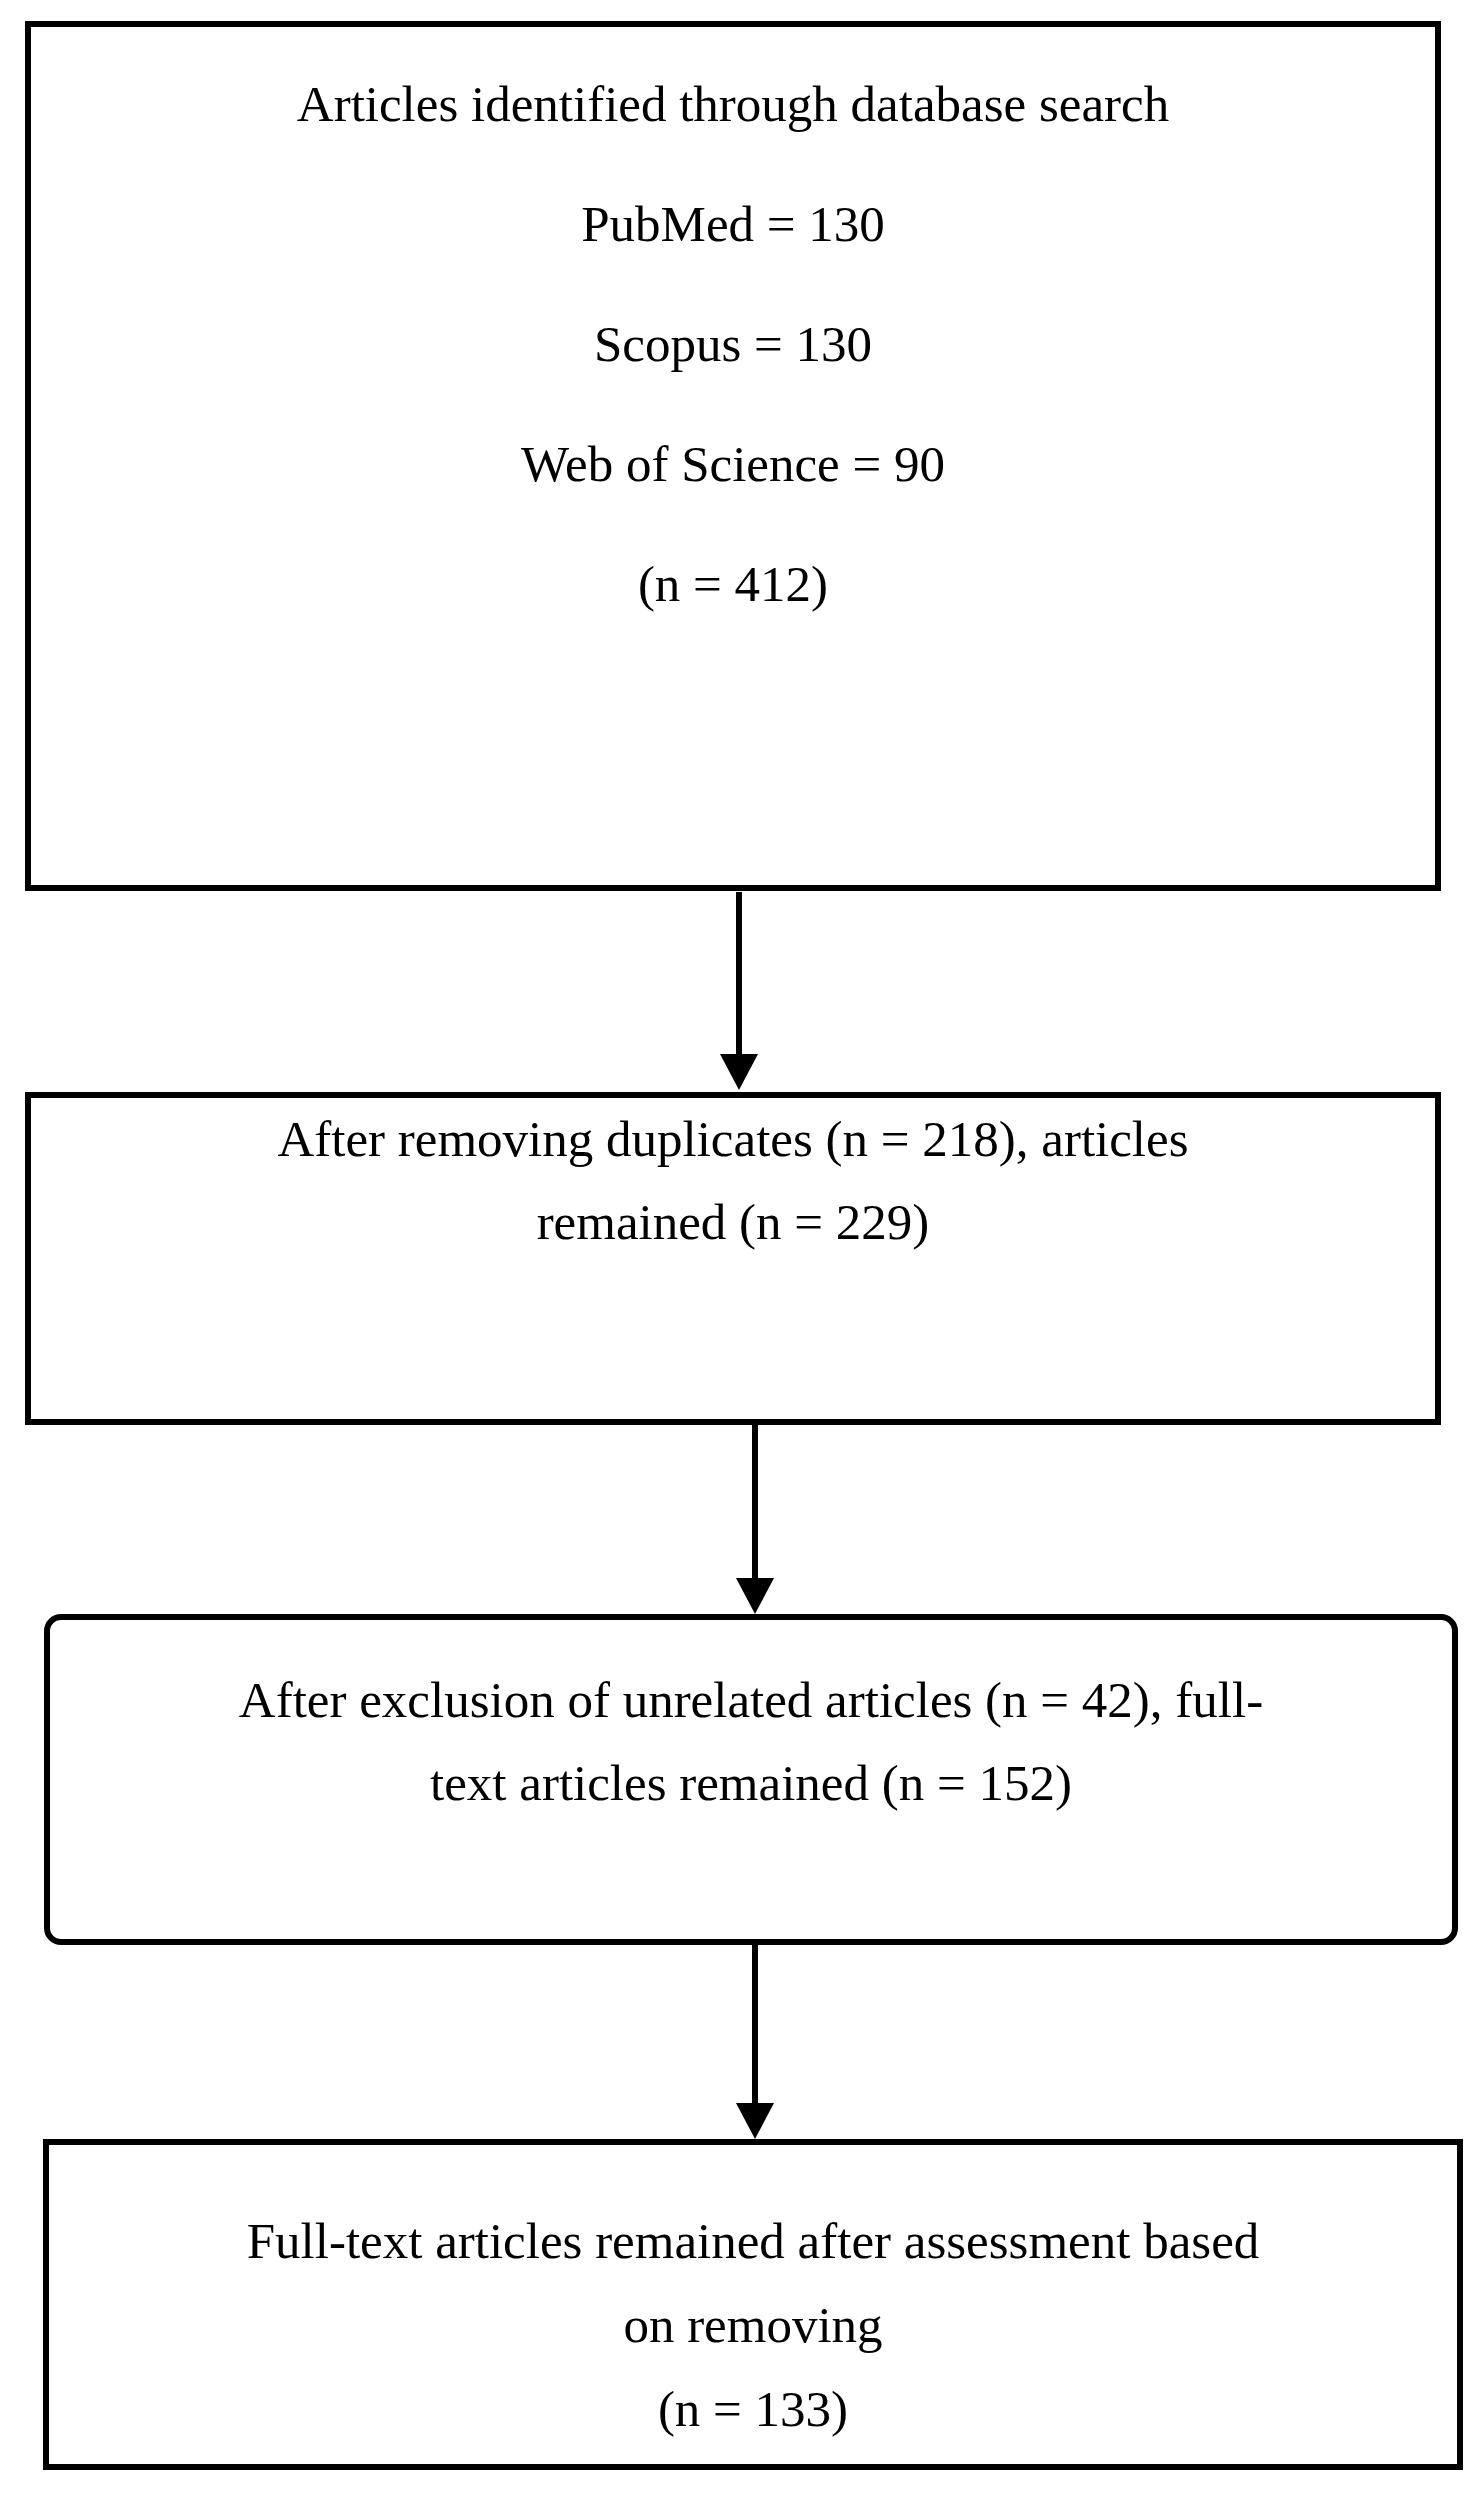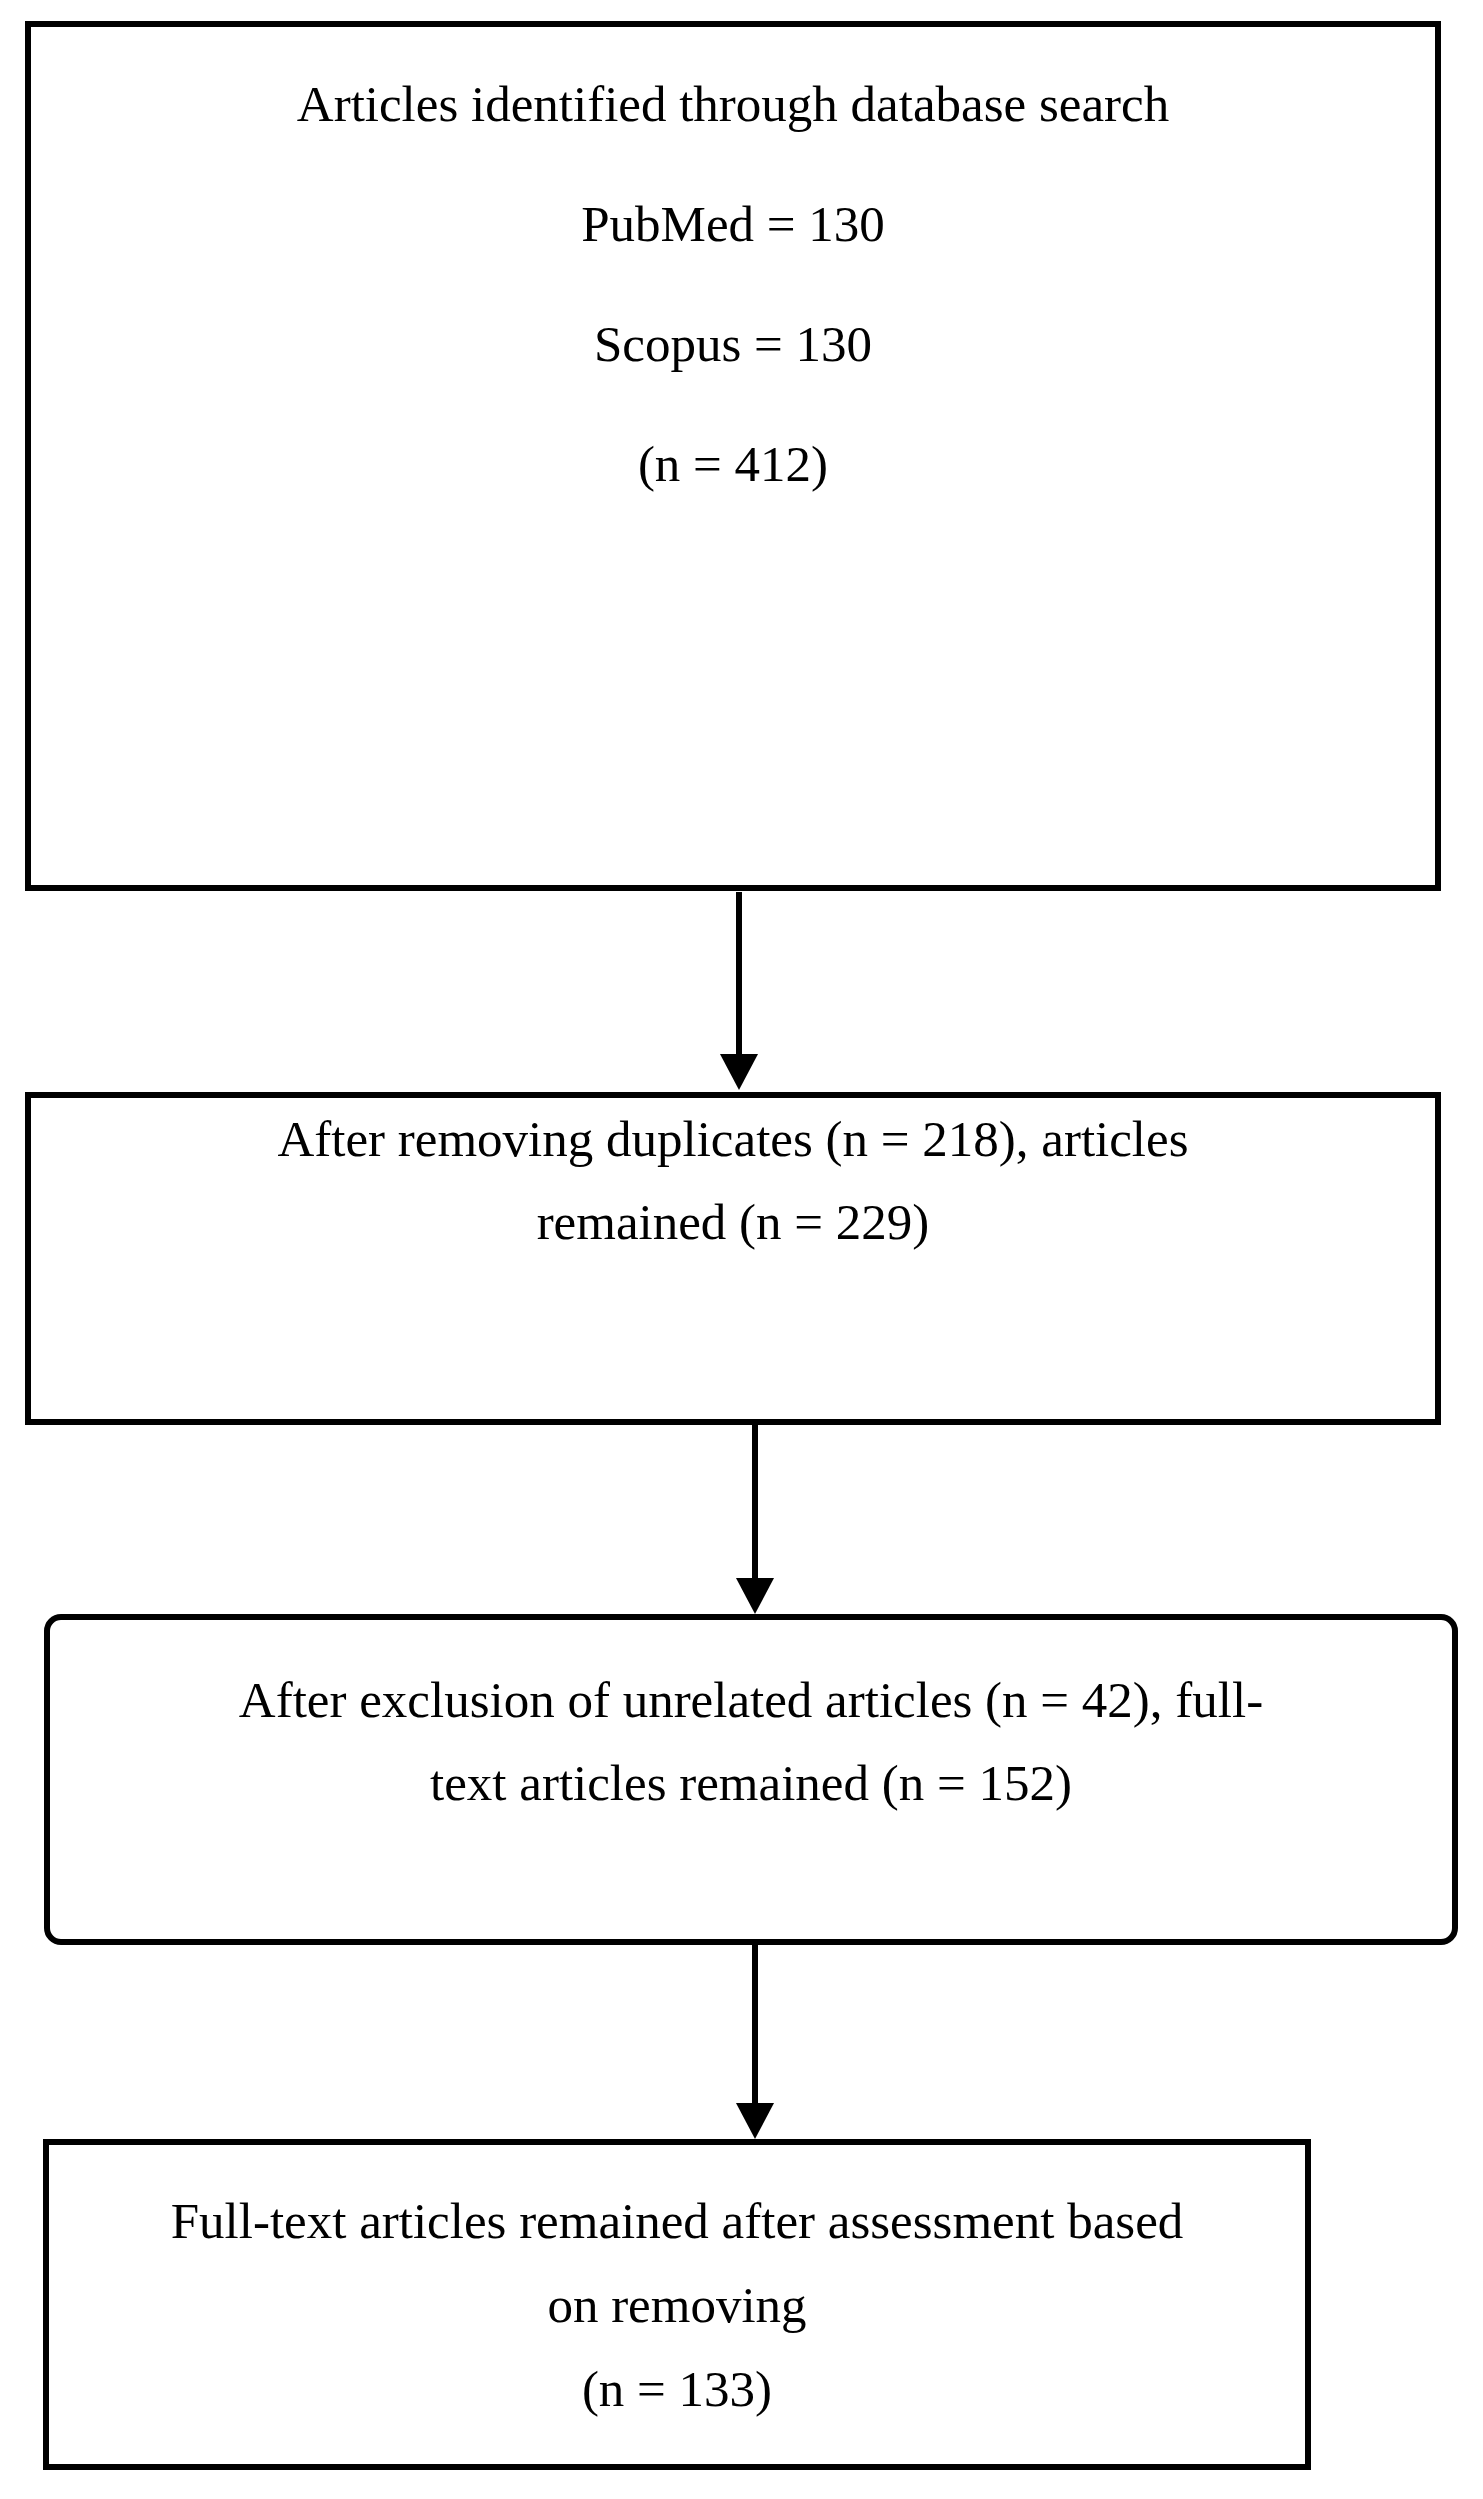--- a/index.html
+++ b/index.html
@@ -44,22 +44,22 @@
   .box-duplicates .line{line-height:83px;}
   
   .box-exclusion{
     left:44px;top:1614px;width:1414px;height:331px;
     padding-top:39px;
     border-radius:17px;
   }
   .box-exclusion .line{line-height:83px;}
   
   .box-relevance{
-    left:43px;top:2139px;width:1268px;height:331px;
-    padding-top:34px;
+    left:43px;top:2139px;width:1420px;height:331px;
+    padding-top:54px;
   }
   .box-relevance .line{line-height:84px;}
   
   .arrow{
     position:absolute;
     width:39px;
     display:flex;
     flex-direction:column;
     align-items:center;
   }
@@ -80,20 +80,21 @@
 </style>
 </head>
 <body>
 
 <div class="canvas">
 
   <section class="box box-identification">
     <p class="line">Articles identified through database search</p>
     <p class="line">PubMed = 130</p>
     <p class="line">Scopus = 130</p>
+    <p class="line">Web of Science = 90</p>
     <p class="line">(n = 412)</p>
   </section>
 
   <div class="arrow arrow-1">
     <div class="shaft"></div>
     <div class="head"></div>
   </div>
 
   <section class="box box-duplicates">
     <p class="line">After removing duplicates (n = 218), articles</p>

